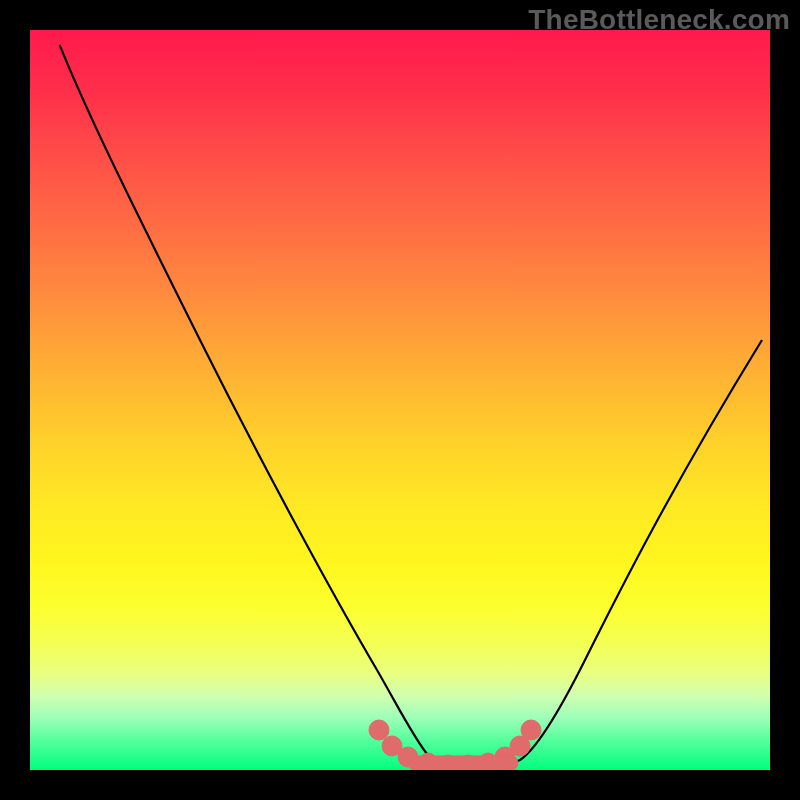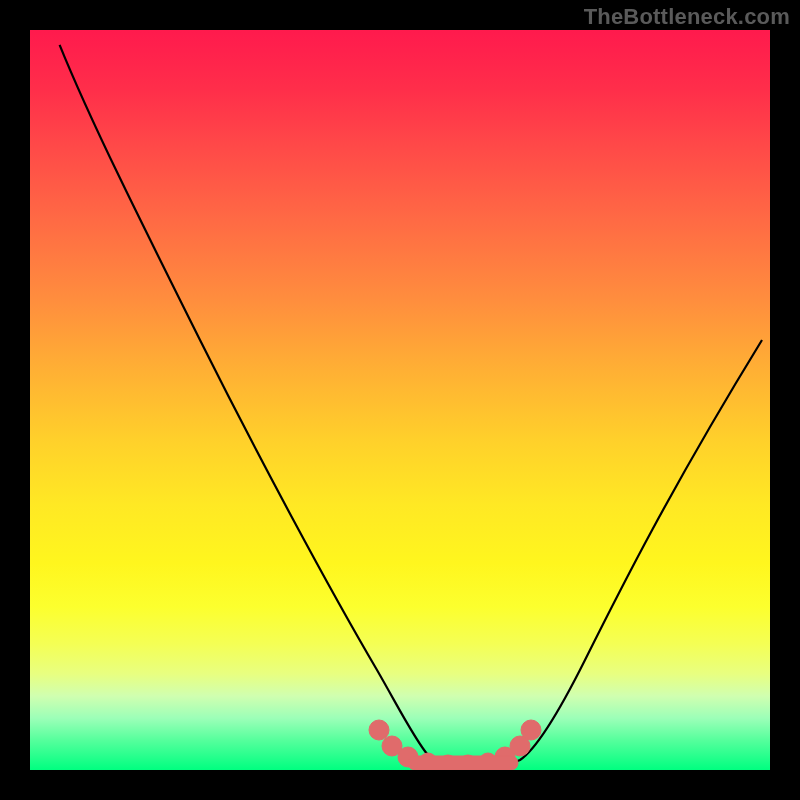--- a/index.html
+++ b/index.html
@@ -8,21 +8,21 @@
     position: relative;
     width: 800px;
     height: 800px;
     background: #000;
   }
   .watermark {
     position: absolute;
     top: 4px;
     right: 10px;
     font-family: Arial, Helvetica, sans-serif;
-    font-size: 22px;
+    font-size: 28px;
     font-weight: 600;
     color: #5a5a5a;
     letter-spacing: 0.2px;
     z-index: 10;
   }
   .plot {
     position: absolute;
     left: 30px;
     top: 30px;
     width: 740px;

